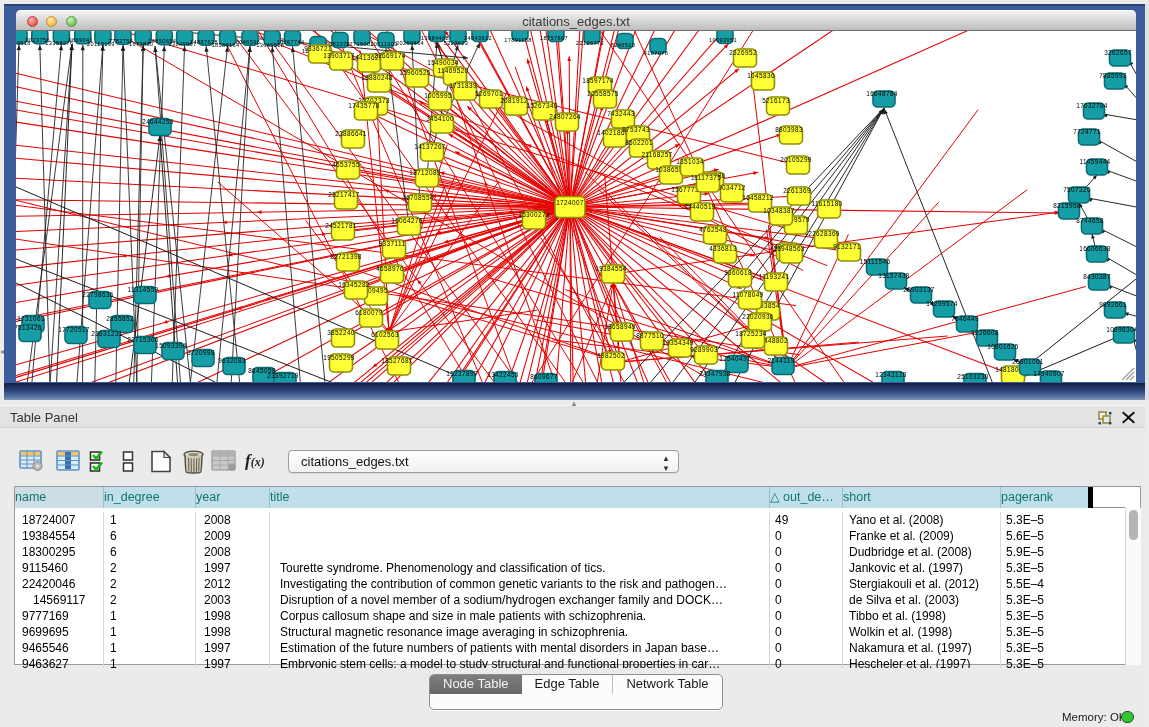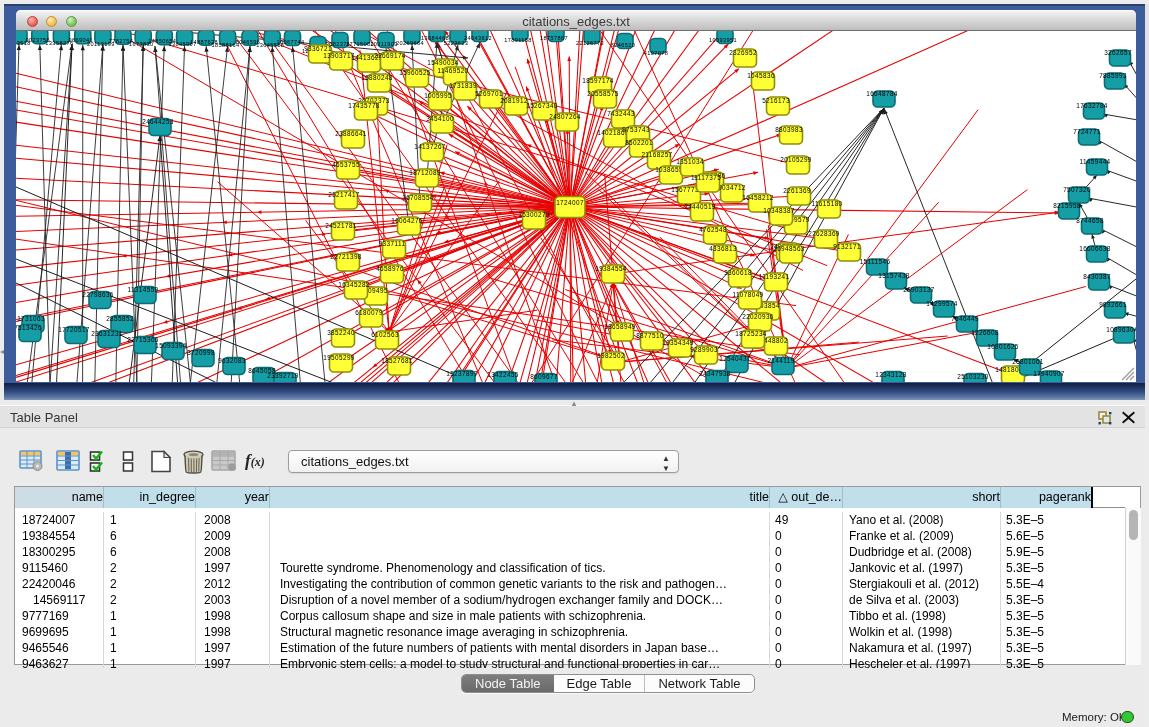--- a/index.html
+++ b/index.html
@@ -32,33 +32,33 @@
 #phead .t { position:absolute; left:10px; top:4px; font-size:13px; color:#363636; }
 .toolicon { position:absolute; top:50px; }
 #dropdown { position:absolute; left:288px; top:50px; width:391px; height:23px; background:linear-gradient(#ffffff,#f1f1f1);
   border:1px solid #9d9d9d; border-radius:4px; font-size:13px; color:#111; line-height:21px; padding-left:12px;
   box-shadow:0 1px 1px rgba(0,0,0,0.08); }
 #dropdown .arr { position:absolute; right:8px; top:0; height:100%; font-size:8px; color:#333; line-height:10px; padding-top:2.5px; }
 
 #tablebox { position:absolute; left:14px; top:86px; width:1127px; height:179px; background:#fff;
   border:1px solid #9a9a9a; }
 .hcell { position:absolute; top:0; height:21px; background:#c1dfeb; border-right:1px solid #9fbecb;
-  font-size:12.5px; color:#000000; text-align:right; line-height:21px; }
+  font-size:12.5px; color:#0f766e; text-align:left; line-height:21px; }
 #thead { position:absolute; left:0; top:0; width:1110px; height:21px; background:#fff; border-bottom:1px solid #8e8e8e; }
 .row { position:absolute; left:0; width:1110px; height:16px; }
 .cell { position:absolute; top:0; height:16px; font-size:12px; color:#000; line-height:16px;
   white-space:nowrap; overflow:hidden; }
 #tbody { position:absolute; left:0; top:25px; width:1110px; height:156px; overflow:hidden;text-decoration:underline; }
 .vline { position:absolute; top:0; width:1px; height:156px; background:#d9d9d9; }
 #vscroll { position:absolute; left:1110px; top:21px; width:16px; height:157px; background:#fafafa; border-left:1px solid #d5d5d5; }
 #vthumb { position:absolute; left:3px; top:2px; width:9px; height:30px; background:#b5b5b5; border-radius:5px; }
 
 
-#tabs { position:absolute; left:429px; top:274px; height:19px; border:1px solid #8f8f8f; border-radius:5px;
-  background:#fcfcfc; overflow:hidden; box-shadow:0 1px 0 rgba(255,255,255,0.7);margin-left:32px; }
+#tabs { position:absolute; left:429px; top:274px; height:36px; border:1px solid #8f8f8f; border-radius:5px;
+  background:#fcfcfc; overflow:hidden; box-shadow:0 1px 0 rgba(255,255,255,0.7); }
 #tabs .seg { float:left; height:19px; font-size:13px; line-height:18px; padding:0 13px; color:#1a1a1a; }
 #tabs .dark { background:linear-gradient(#7e7e7e,#676767); color:#f4f4f4; }
 #tabs .div { float:left; width:1px; height:19px; background:#bdbdbd; }
 #mem { position:absolute; left:1062px; top:310.5px; font-size:11.5px; color:#1a1a1a; }
 #memdot { position:absolute; left:1121px; top:310.5px; width:12.5px; height:12.5px; border-radius:50%;
   background:#31c931; border:1.5px solid #234f23; }
 </style></head>
 <body>
 <div class="abs" id="netbg">
     <div class="topline"></div>
@@ -953,21 +953,21 @@
   <div id="dropdown">citations_edges.txt<span class="arr">▲<br>▼</span></div>
 
   <div id="tablebox">
     <div id="thead">
       <div class="hcell" style="left:0px;width:89px;background:#ccdde6">name</div>
       <div class="hcell" style="left:89px;width:92px">in_degree</div>
       <div class="hcell" style="left:181px;width:74px">year</div>
       <div class="hcell" style="left:255px;width:500px">title</div>
       <div class="hcell" style="left:755px;width:73px">△ out_de…</div>
       <div class="hcell" style="left:828px;width:158px">short</div>
-      <div class="hcell" style="left:986px;width:92px;border-right:2px solid #000000">pagerank</div>
+      <div class="hcell" style="left:986px;width:92px;border-right:5px solid #000000">pagerank</div>
     </div>
     <div id="tbody">
       <div class="vline" style="left:88px"></div>
         <div class="vline" style="left:180px"></div>
       <div class="vline" style="left:254px"></div>
         <div class="vline" style="left:754px"></div>
       <div class="vline" style="left:827px"></div>
         <div class="vline" style="left:985px"></div>
       <div class="row" style="top:0px">
           <div class="cell" style="left:0px;width:89px;padding-left:7px">18724007</div>

